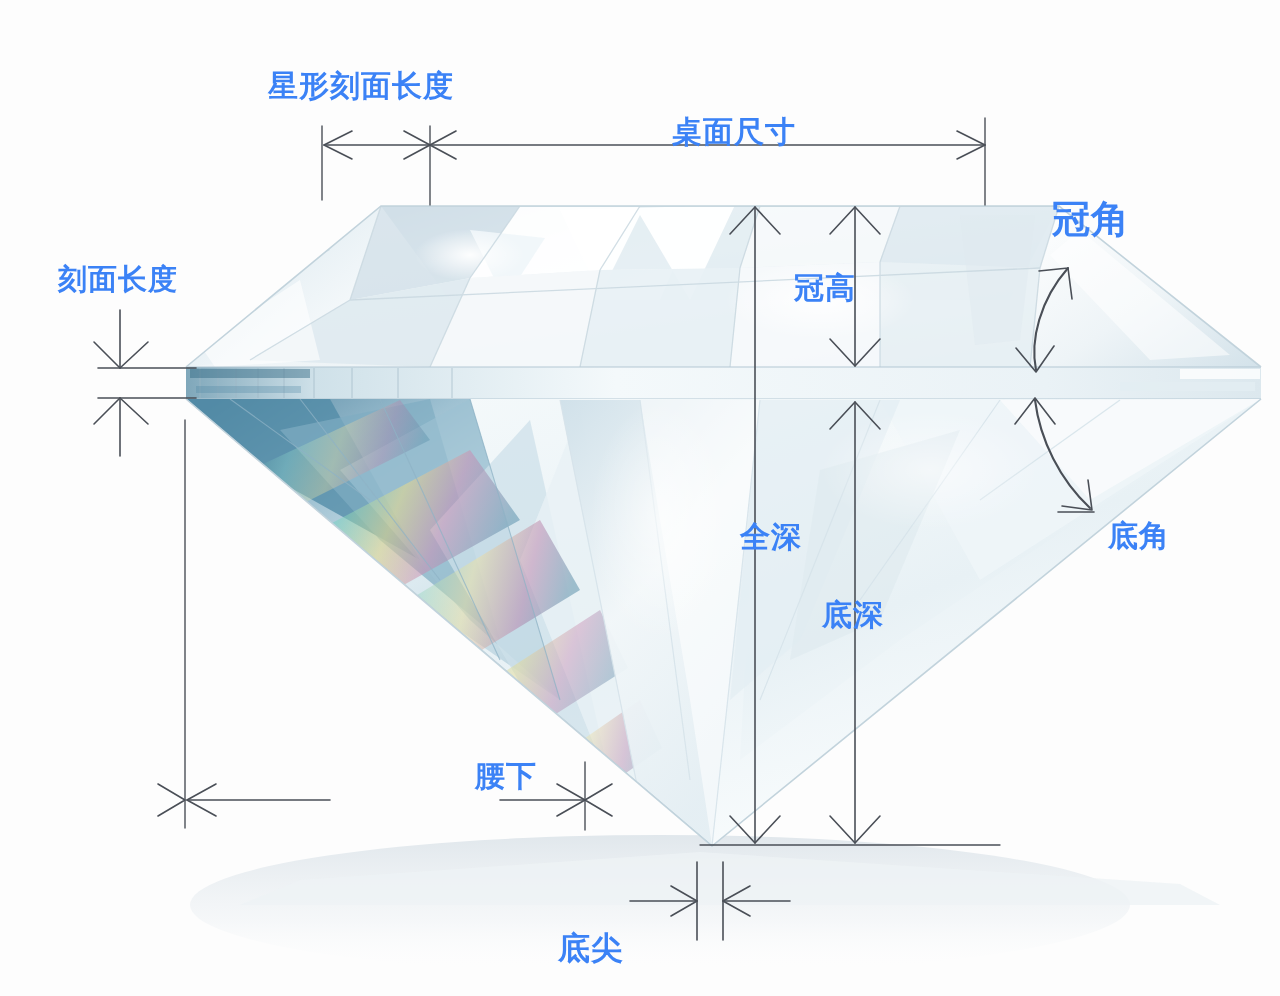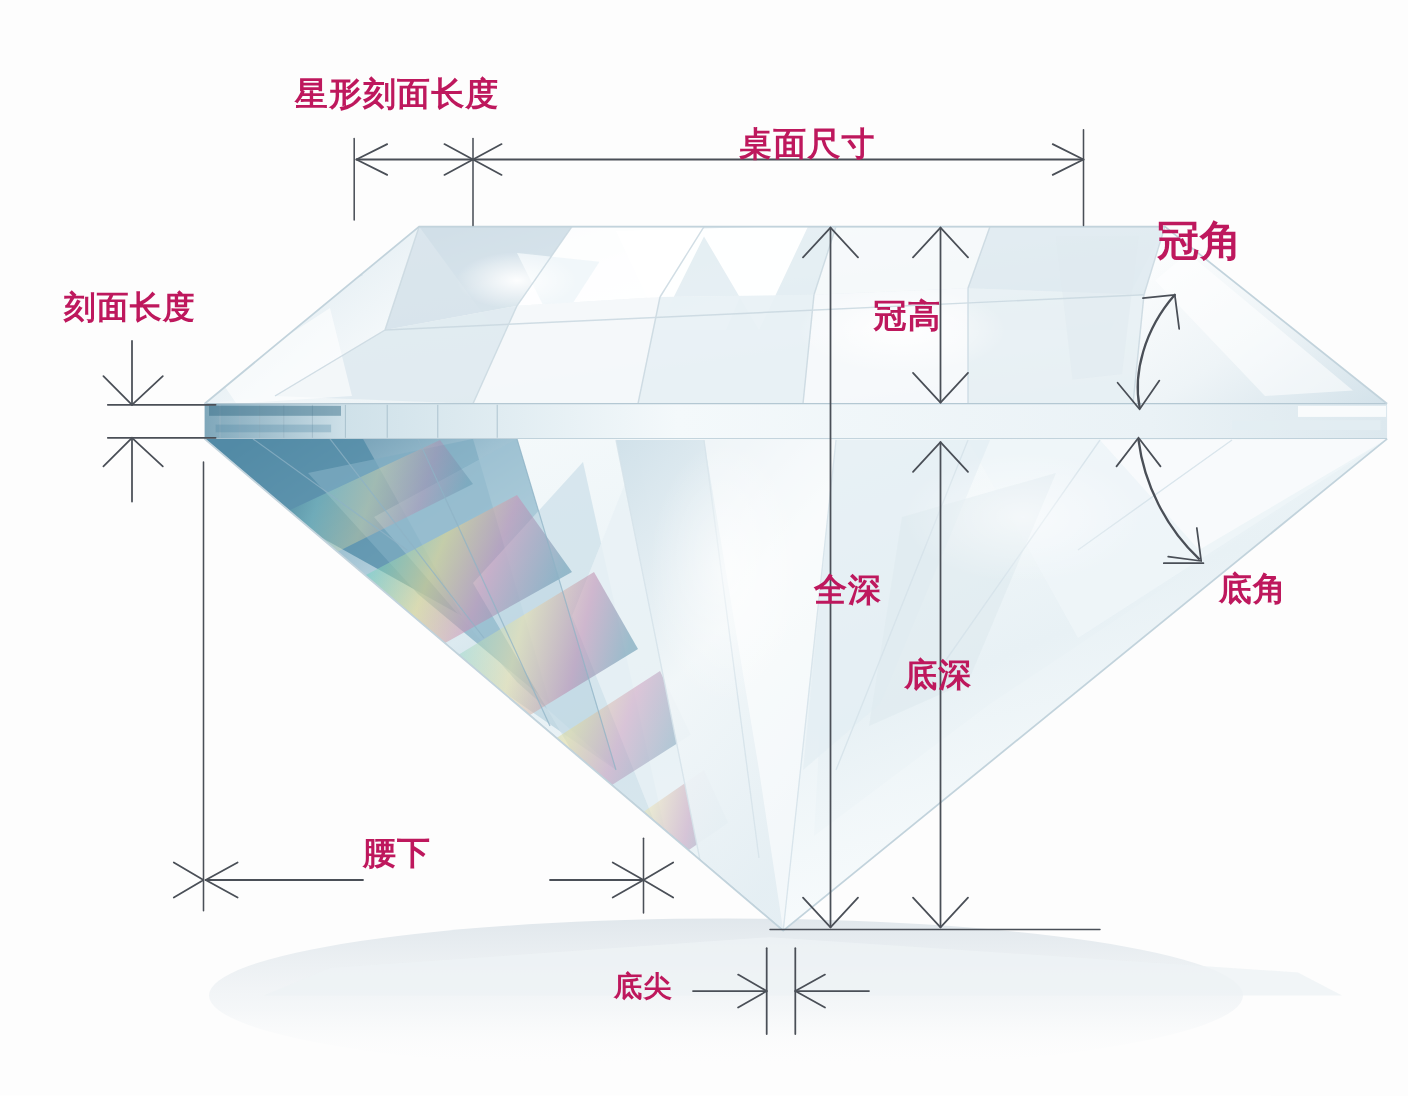--- a/index.html
+++ b/index.html
@@ -5,21 +5,21 @@
   html,body{margin:0;padding:0;}
   body{
     width:1280px;height:996px;overflow:hidden;
     font-family:"DejaVu Sans","Liberation Sans",sans-serif;
     background:#ffffff;
   }
   #stage{position:relative;width:1280px;height:996px;background:#fdfdfd;}
   #stage svg.layer{position:absolute;left:0;top:0;width:1280px;height:996px;}
   .lbl{
     position:absolute;
-    color:#be185d;
+    color:#3b82f6;
     font-weight:700;
     letter-spacing:1px;
     white-space:pre;
     line-height:1.18;
     font-family:"DejaVu Sans","Liberation Sans",sans-serif;
   }
 </style>
 </head>
 <body>
 
@@ -325,19 +325,19 @@
   <div class="lbl" style="left:794px;top:270px;font-size:30px;">冠高</div>
 
   <div class="lbl" style="left:1052px;top:197px;font-size:38px;">冠角</div>
 
   <div class="lbl" style="left:724px;top:519px;font-size:30px;margin-left:16px;">全深</div>
 
   <div class="lbl" style="left:822px;top:597px;font-size:30px;">底深</div>
 
   <div class="lbl" style="left:1108px;top:518px;font-size:30px;">底角</div>
 
-  <div style="position:absolute;left:330px;top:758px;width:190px;text-align:left;">
+  <div style="position:absolute;left:347px;top:758px;width:190px;text-align:right;">
     <div class="lbl" style="position:relative;left:0;top:0;font-size:30px;display:block;">腰下</div>
   </div>
 
-  <div class="lbl" style="left:558px;top:882px;font-size:26px;">底尖</div>
+  <div class="lbl" style="left:558px;top:930px;font-size:32px;">底尖</div>
 
 </div>
 
 </body></html>

